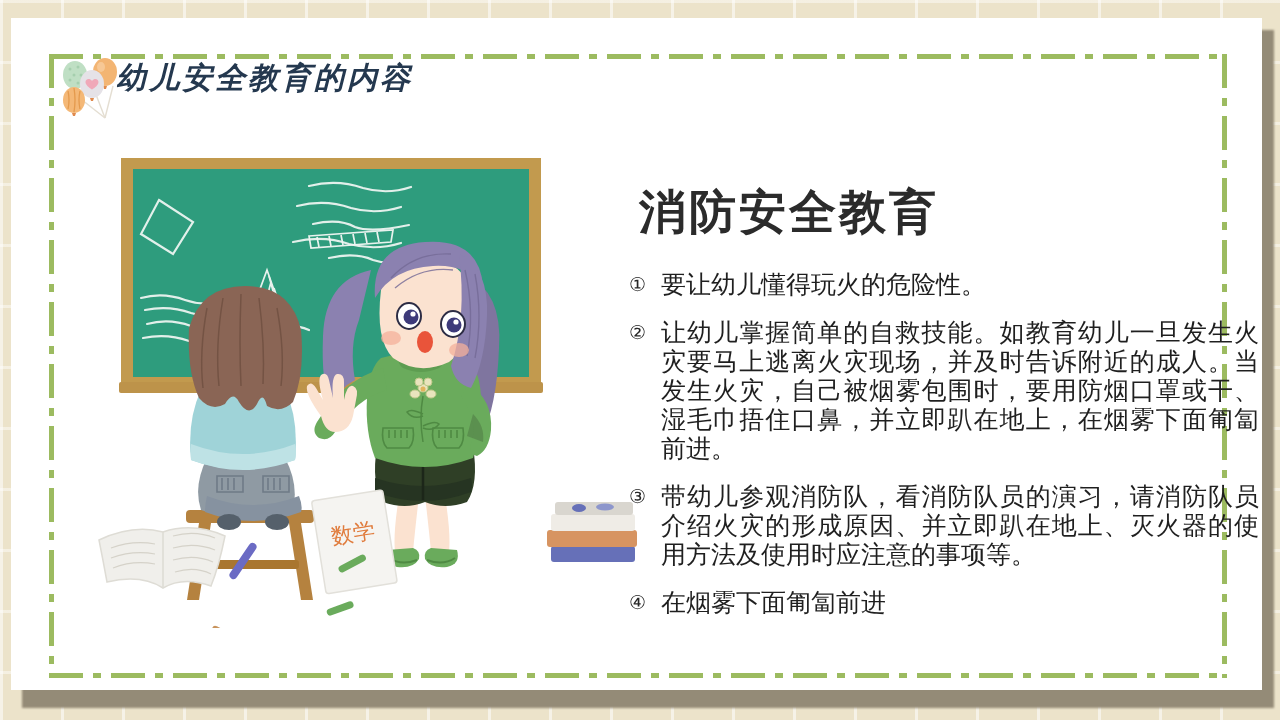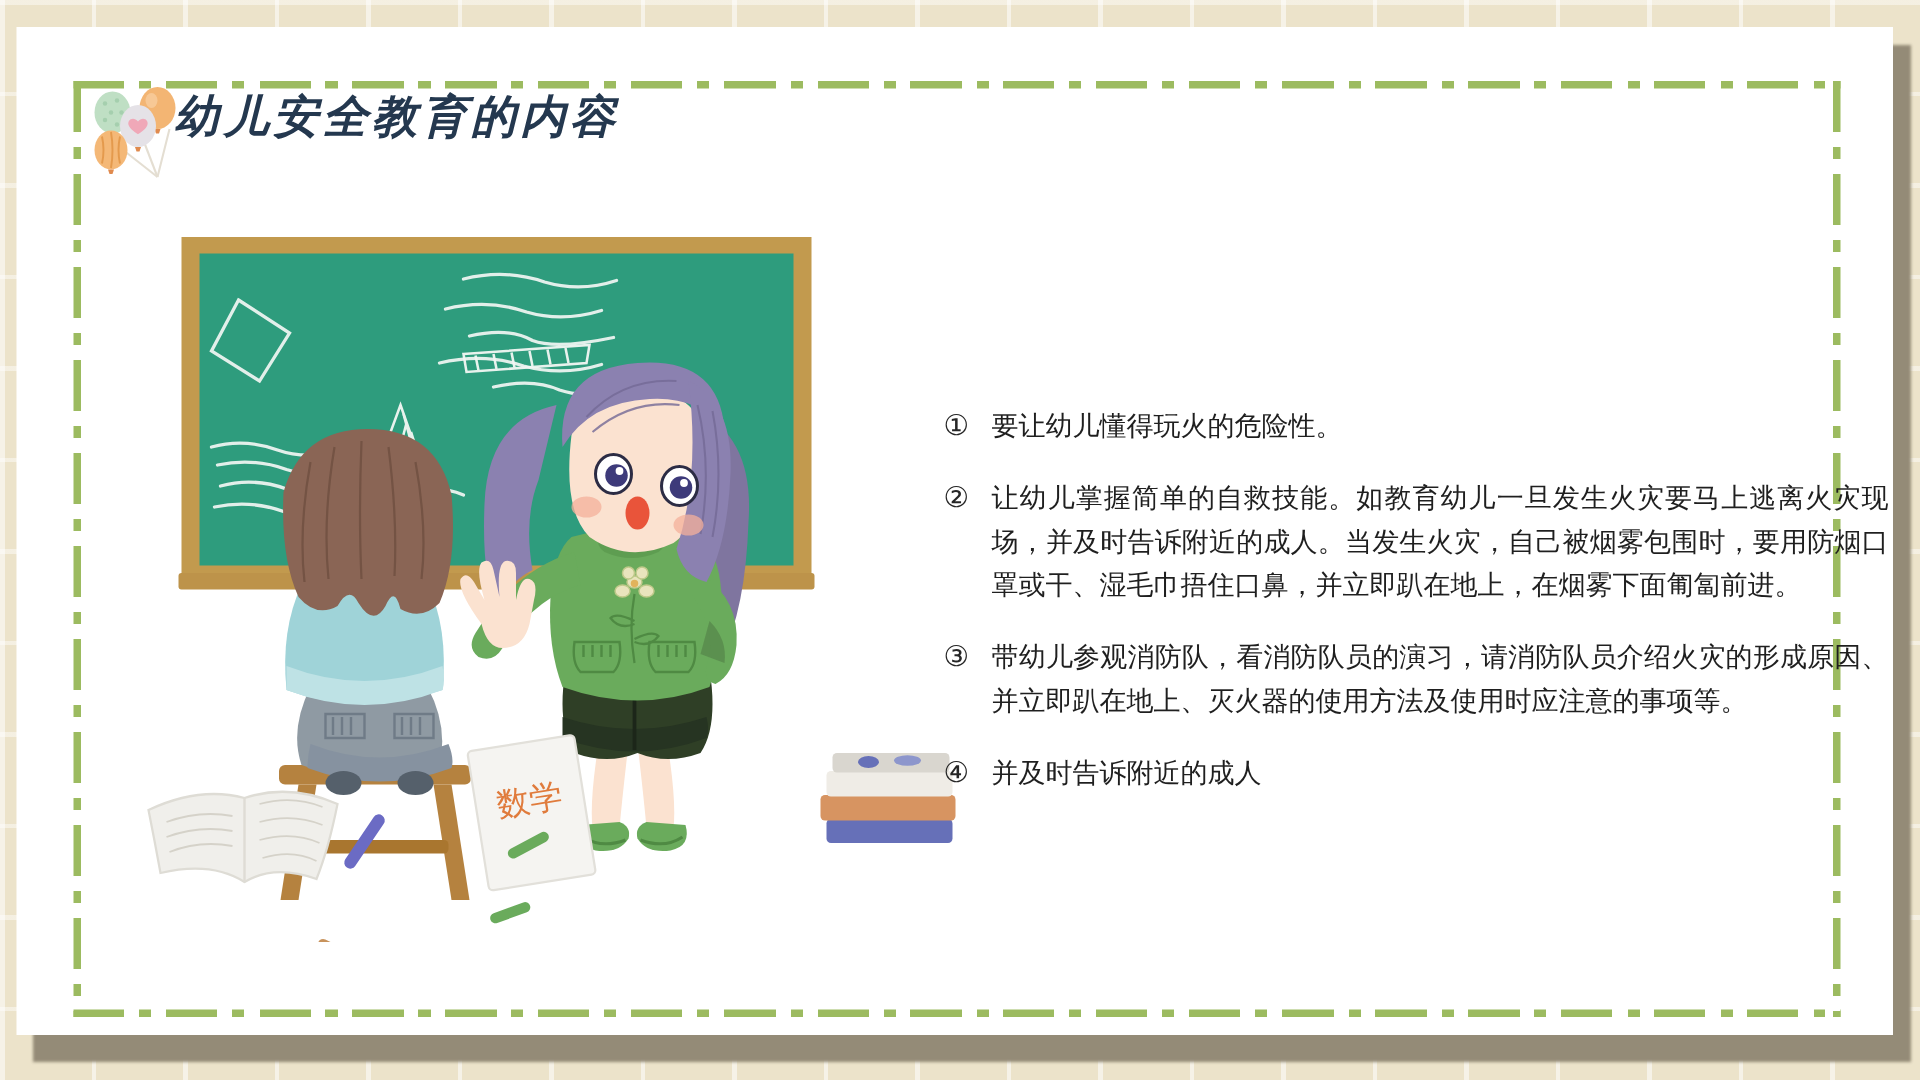--- a/index.html
+++ b/index.html
@@ -109,21 +109,21 @@
   }
   .bullet-num {
     flex: 0 0 auto;
     width: 32px;
     font-size: 19px;
     color: #262626;
     line-height: 29px;
   }
   .bullet-text {
     flex: 1 1 auto;
-    font-size: 18px;
+    font-size: 25px;
     color: #1f1f1f;
     line-height: 29px;
     text-align: justify;
     text-justify: inter-character;
     letter-spacing: 0px;
   }
 </style>
 </head>
 <body>
 
@@ -349,34 +349,35 @@
       <g>
         <rect x="470" y="388" width="84" height="16" rx="3" fill="#6670b8"></rect>
         <rect x="466" y="372" width="90" height="17" rx="3" fill="#d79461"></rect>
         <rect x="470" y="356" width="84" height="17" rx="3" fill="#efece6"></rect>
         <rect x="474" y="344" width="78" height="13" rx="3" fill="#d9d6cf"></rect>
         <ellipse cx="498" cy="350" rx="7" ry="4" fill="#6670b8"></ellipse>
         <ellipse cx="524" cy="349" rx="9" ry="3.5" fill="#8d96cc"></ellipse>
       </g>
     </svg>
 
+    <div id="main-heading">消防安全教育</div>
 
     <div id="bullet-list">
       <div class="bullet">
         <span class="bullet-num">①</span>
         <span class="bullet-text">要让幼儿懂得玩火的危险性。</span>
       </div>
       <div class="bullet">
         <span class="bullet-num">②</span>
         <span class="bullet-text">让幼儿掌握简单的自救技能。如教育幼儿一旦发生火灾要马上逃离火灾现场，并及时告诉附近的成人。当发生火灾，自己被烟雾包围时，要用防烟口罩或干、湿毛巾捂住口鼻，并立即趴在地上，在烟雾下面匍匐前进。</span>
       </div>
       <div class="bullet">
         <span class="bullet-num">③</span>
         <span class="bullet-text">带幼儿参观消防队，看消防队员的演习，请消防队员介绍火灾的形成原因、并立即趴在地上、灭火器的使用方法及使用时应注意的事项等。</span>
       </div>
       <div class="bullet">
         <span class="bullet-num">④</span>
-        <span class="bullet-text">并及时告诉附近的成人</span>
+        <span class="bullet-text">在烟雾下面匍匐前进</span>
       </div>
     </div>
 
   </div>
 </div>
 
 </body></html>

